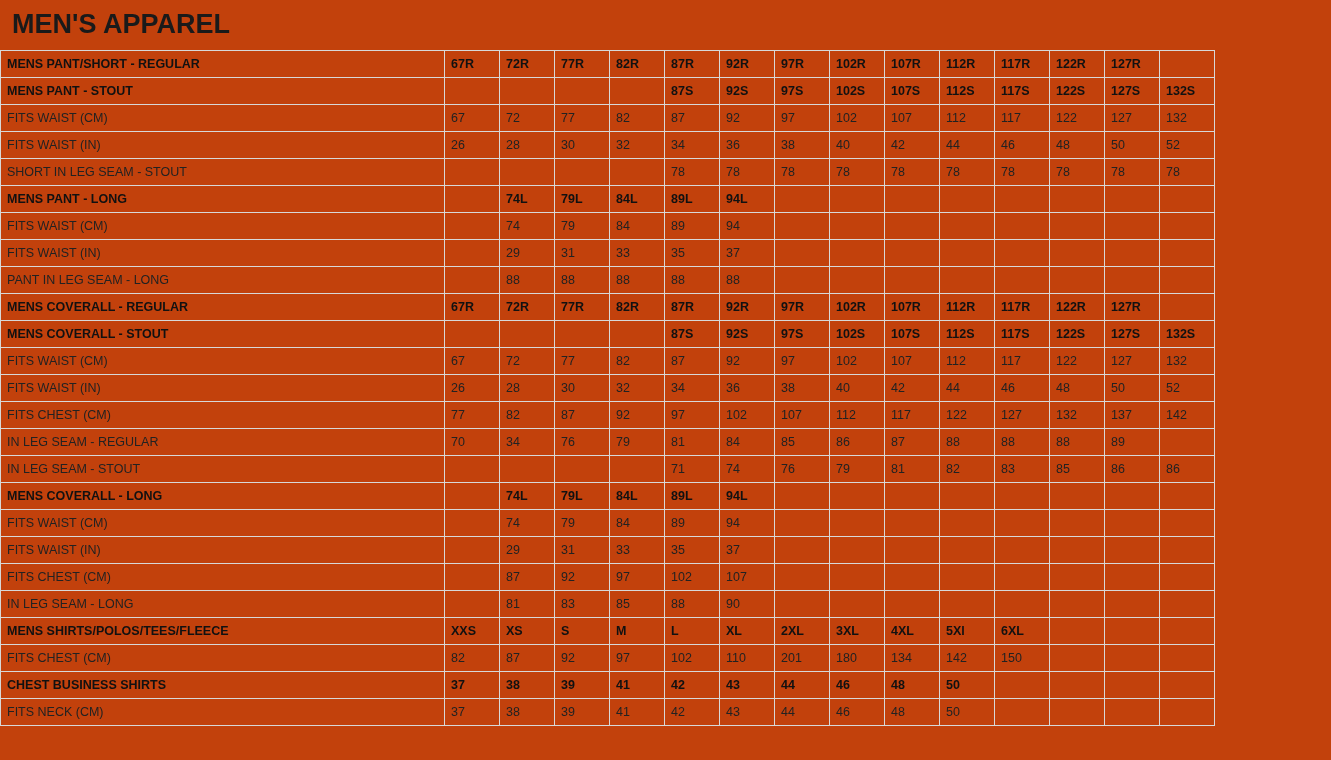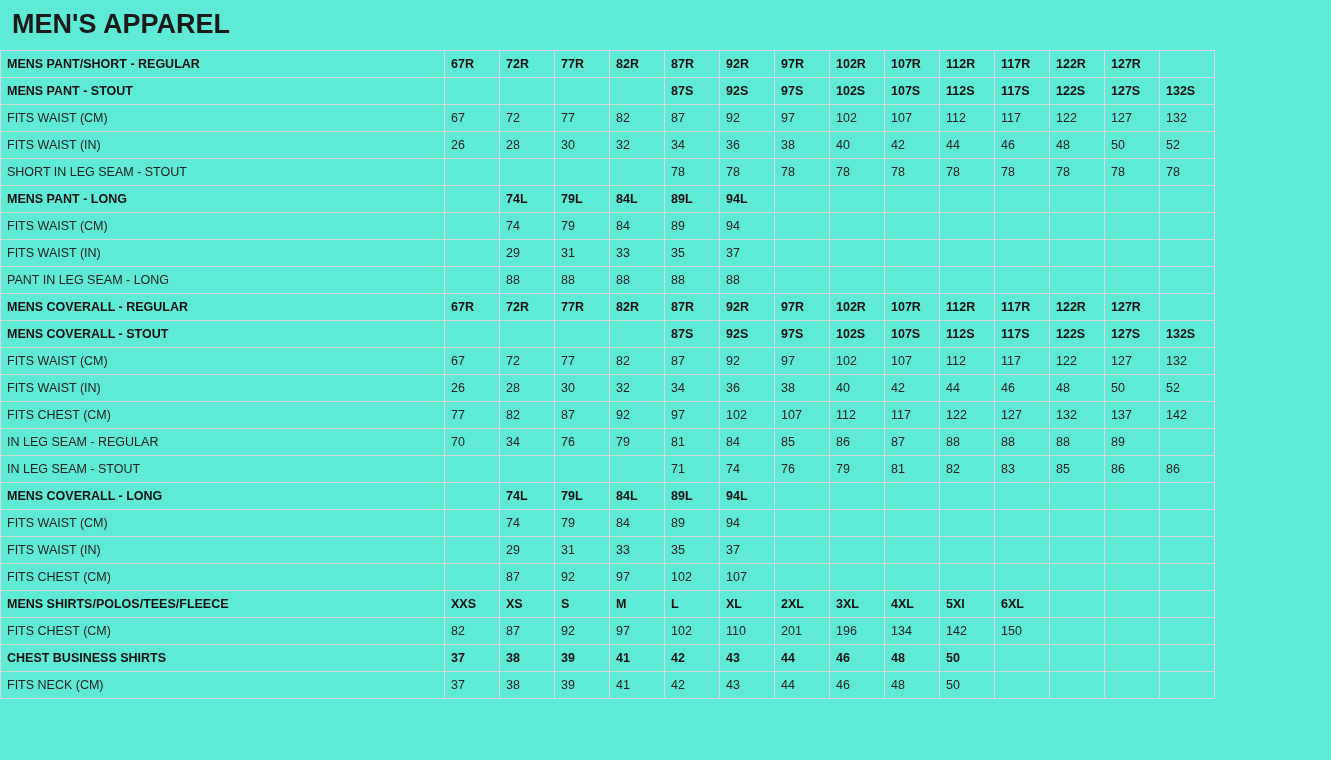--- a/index.html
+++ b/index.html
@@ -5,21 +5,21 @@
   * { box-sizing: border-box; }
   html, body {
     margin: 0;
     padding: 0;
     background: #ffffff;
     font-family: "Liberation Sans", sans-serif;
   }
   #page {
     width: 1331px;
     min-height: 760px;
-    background: #5eead4;
+    background: #c2410c;
     position: relative;
     overflow: hidden;
   }
   .page-title {
     font-size: 27px;
     font-weight: bold;
     color: #1a1a1a;
     letter-spacing: 0px;
     padding: 10px 0 10px 12px;
     line-height: 1.1;
@@ -412,20 +412,37 @@
           <td class="val">107</td>
           <td class="val"></td>
           <td class="val"></td>
           <td class="val"></td>
           <td class="val"></td>
           <td class="val"></td>
           <td class="val"></td>
           <td class="val"></td>
           <td class="val"></td>
         </tr>
+        <tr>
+          <td class="label">IN LEG SEAM - LONG</td>
+          <td class="val"></td>
+          <td class="val">81</td>
+          <td class="val">83</td>
+          <td class="val">85</td>
+          <td class="val">88</td>
+          <td class="val">90</td>
+          <td class="val"></td>
+          <td class="val"></td>
+          <td class="val"></td>
+          <td class="val"></td>
+          <td class="val"></td>
+          <td class="val"></td>
+          <td class="val"></td>
+          <td class="val"></td>
+        </tr>
         <tr class="header-row">
           <td class="label">MENS SHIRTS/POLOS/TEES/FLEECE</td>
           <td class="val">XXS</td>
           <td class="val">XS</td>
           <td class="val">S</td>
           <td class="val">M</td>
           <td class="val">L</td>
           <td class="val">XL</td>
           <td class="val">2XL</td>
           <td class="val">3XL</td>
@@ -438,21 +455,21 @@
         </tr>
         <tr>
           <td class="label">FITS CHEST (CM)</td>
           <td class="val">82</td>
           <td class="val">87</td>
           <td class="val">92</td>
           <td class="val">97</td>
           <td class="val">102</td>
           <td class="val">110</td>
           <td class="val">201</td>
-          <td class="val">196</td>
+          <td class="val">180</td>
           <td class="val">134</td>
           <td class="val">142</td>
           <td class="val">150</td>
           <td class="val"></td>
           <td class="val"></td>
           <td class="val"></td>
         </tr>
         <tr class="header-row">
           <td class="label">CHEST BUSINESS SHIRTS</td>
           <td class="val">37</td>

